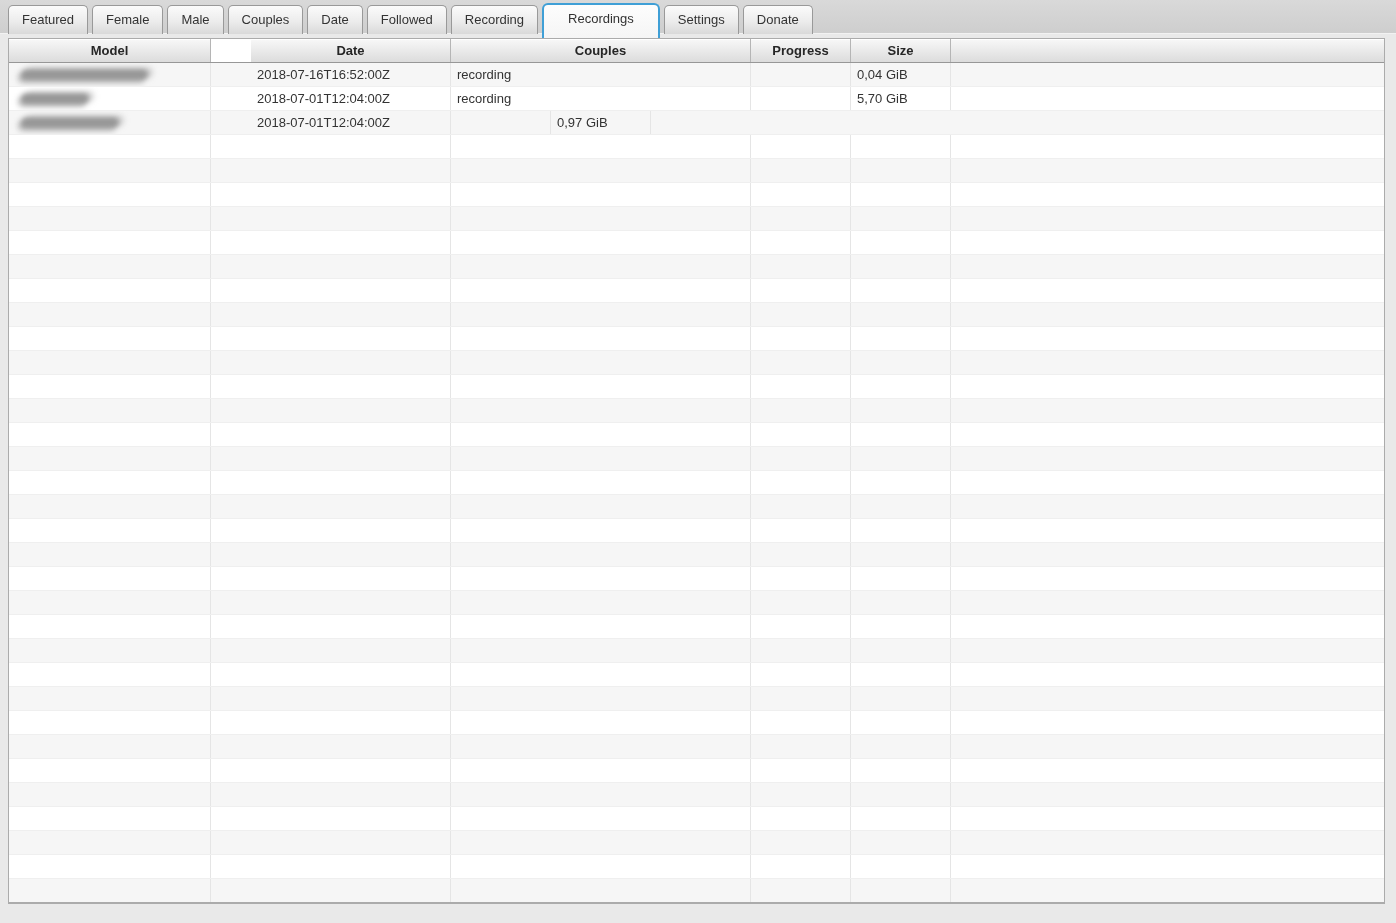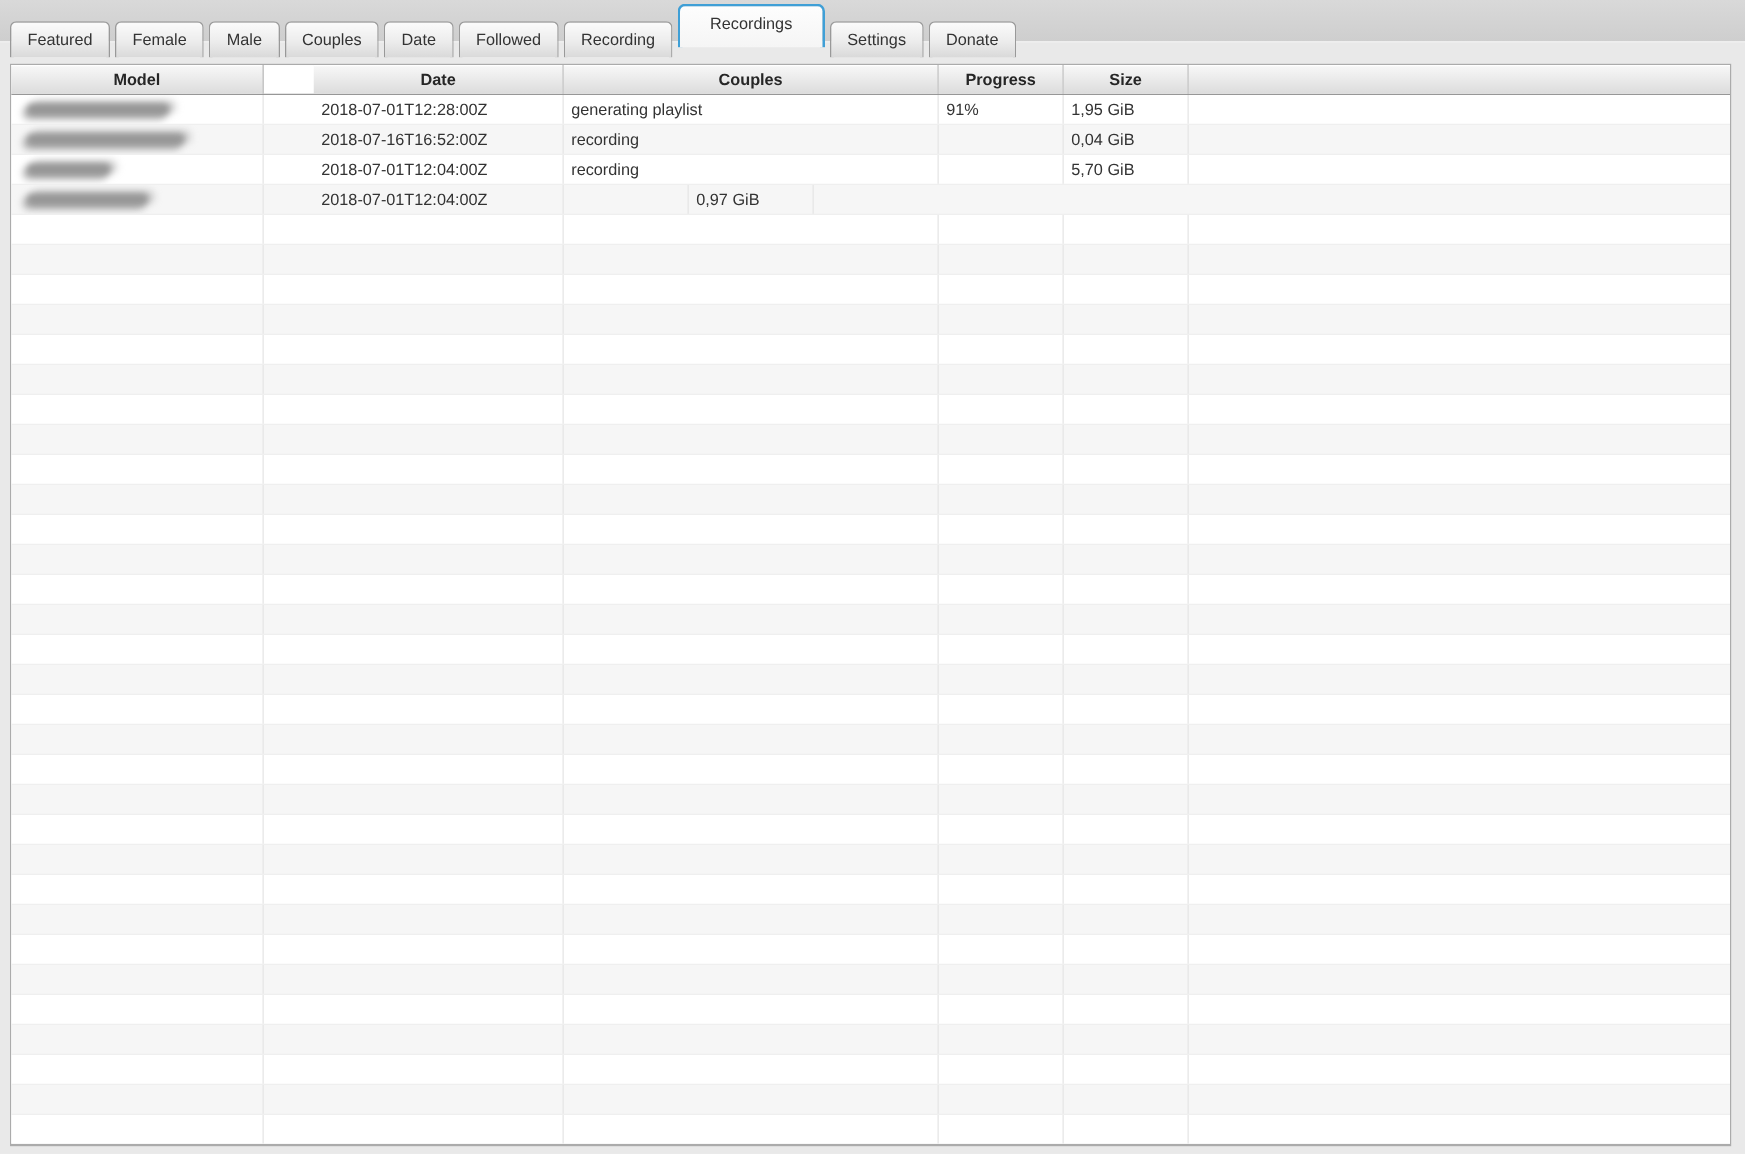--- a/index.html
+++ b/index.html
@@ -15,21 +15,21 @@
   .tabbar {
     position: absolute; left: 0; top: 0;
     width: 1396px; height: 34px;
     background: linear-gradient(#d9d9d9, #cecece);
     border-bottom: 1px solid #f2f2f2;
     padding-left: 8px;
     display: flex;
     align-items: flex-start;
   }
   .tab {
-    margin-top: 17px;
+    margin-top: 5px;
     margin-right: 4px;
     height: 29px;
     padding: 0 13px;
     line-height: 27px;
     font-size: 13px;
     color: #333;
     background: linear-gradient(180deg, #fbfbfb 0%, #ececec 55%, #d9d9d9 100%);
     border: 1px solid #999;
     border-bottom: none;
     border-radius: 5px 5px 0 0;
@@ -44,21 +44,21 @@
     border: 2px solid #3f9fd6;
     border-bottom: none;
     border-radius: 6px 6px 0 0;
     position: relative;
     z-index: 3;
     padding: 0 24px;
   }
 
   
   .table {
-    position: absolute; left: 8px; top: 51px;
+    position: absolute; left: 8px; top: 38px;
     width: 1377px; height: 866px;
     background: #fff;
     border: 1px solid #ababab;
     border-bottom-width: 2px;
     overflow: hidden;
   }
   .thead {
     display: flex;
     height: 24px;
     border-bottom: 1px solid #979797;
@@ -136,30 +136,20 @@
 <div class="table">
   <div class="thead">
     <div class="hcell c0">Model</div>
     <div class="hcell c1">Date</div>
     <div class="hcell c2">Couples</div>
     <div class="hcell c3">Progress</div>
     <div class="hcell c4">Size</div>
     <div class="hcell"></div>
   </div>
   <div class="tbody">
-      <div class="row">
-        <div class="cell c0">
-          <span class="blob" style="width: 115px;"></span>
-        </div>
-        <div class="cell c1">2018-07-01T12:28:00Z</div>
-        <div class="cell c2">generating playlist</div>
-        <div class="cell c3">91%</div>
-        <div class="cell c4">1,95 GiB</div>
-        <div class="cell"></div>
-      </div>
       <div class="row even">
         <div class="cell c0">
           <span class="blob" style="width: 127px;"></span>
         </div>
         <div class="cell c1">2018-07-16T16:52:00Z</div>
         <div class="cell c2">recording</div>
         <div class="cell c3"></div>
         <div class="cell c4">0,04 GiB</div>
         <div class="cell"></div>
       </div>

